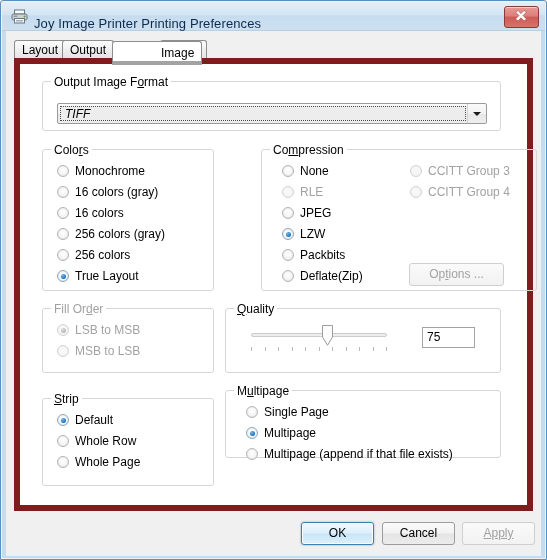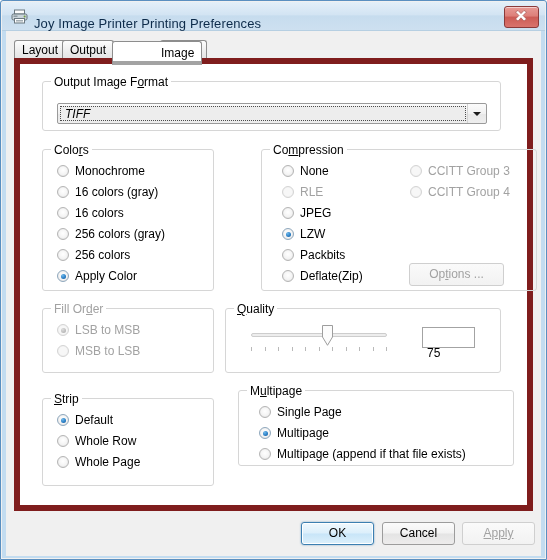--- a/index.html
+++ b/index.html
@@ -289,21 +289,20 @@
     border: 1px solid #a3a3a3;
     background: #ffffff;
     cursor: text;
   }
   #quality-value {
     position: absolute;
     left: 4px; top: 3px;
     font-size: 12px;
     color: #000000;
     line-height: 13px;
-    margin-top: 16px;
   }
 
   
   #footer {
     position: absolute;
     left: 0; top: 484px;
     width: 535px; height: 41px;
     background: #f0f0f0;
   }
   #ok-button     { left: 295px; top: 7px; width: 73px; height: 23px; }
@@ -377,21 +376,21 @@
         <div class="radio" style="left:14px; top:76px;">
             <span class="dot"></span>
             <span class="lbl">256 colors (gray)</span>
           </div>
         <div class="radio" style="left:14px; top:97px;">
             <span class="dot"></span>
             <span class="lbl">256 colors</span>
           </div>
         <div class="radio checked" style="left:14px; top:118px;">
             <span class="dot"></span>
-            <span class="lbl">Apply Color</span>
+            <span class="lbl">True Layout</span>
           </div>
       </div>
 
       <div class="group" style="left:205px; top:85px; width:276px; height:142px;margin-left:36px;">
         <span class="group-label"><span>Co</span><span class="underline">m</span><span>pression</span></span>
 
         <div class="radio" style="left:20px; top:13px;">
             <span class="dot"></span>
             <span class="lbl">None</span>
           </div>
@@ -478,21 +477,21 @@
         <div class="radio" style="left:14px; top:34px;">
             <span class="dot"></span>
             <span class="lbl">Whole Row</span>
           </div>
         <div class="radio" style="left:14px; top:55px;">
             <span class="dot"></span>
             <span class="lbl">Whole Page</span>
           </div>
       </div>
 
-      <div class="group" style="left:205px; top:326px; width:276px; height:76px;margin-left:13px;">
+      <div class="group" style="left:205px; top:326px; width:276px; height:68px;">
         <span class="group-label"><span>M</span><span class="underline">u</span><span>ltipage</span></span>
 
         <div class="radio" style="left:20px; top:13px;">
             <span class="dot"></span>
             <span class="lbl">Single Page</span>
           </div>
         <div class="radio checked" style="left:20px; top:34px;">
             <span class="dot"></span>
             <span class="lbl">Multipage</span>
           </div>

